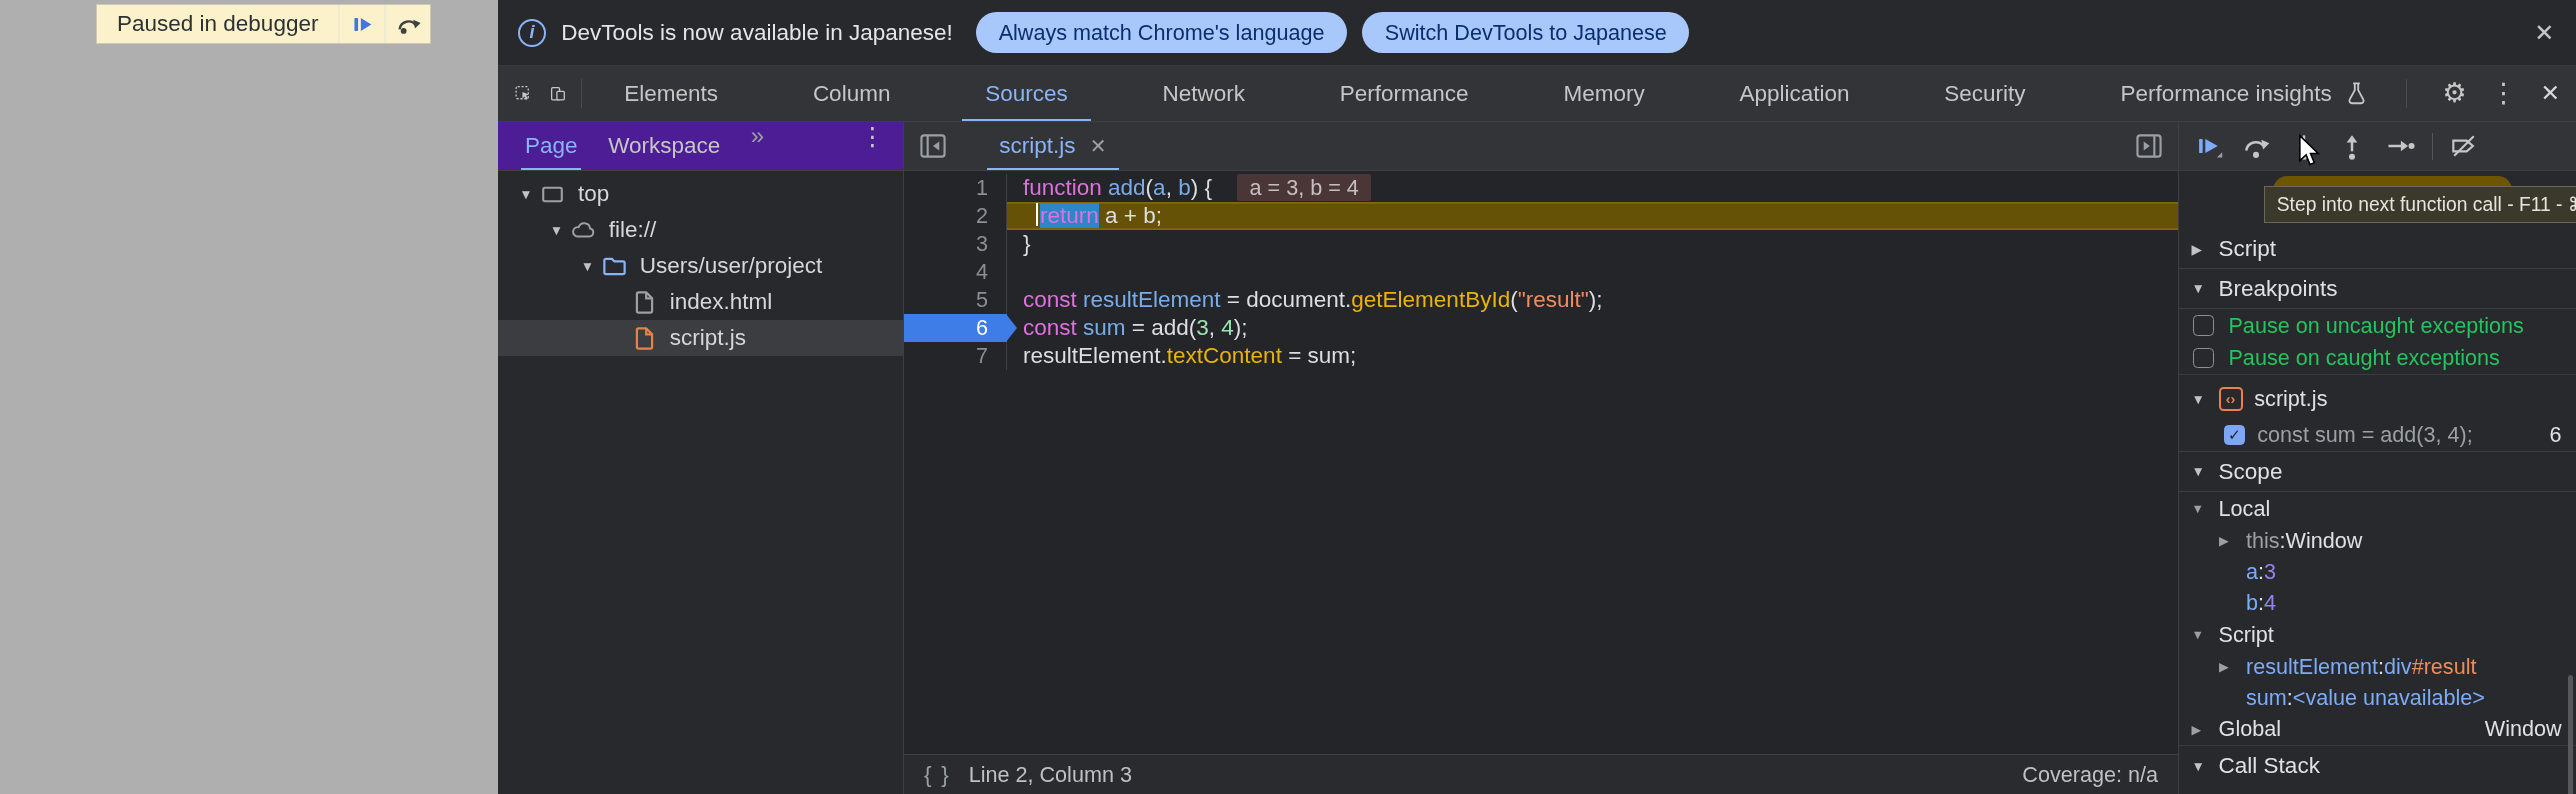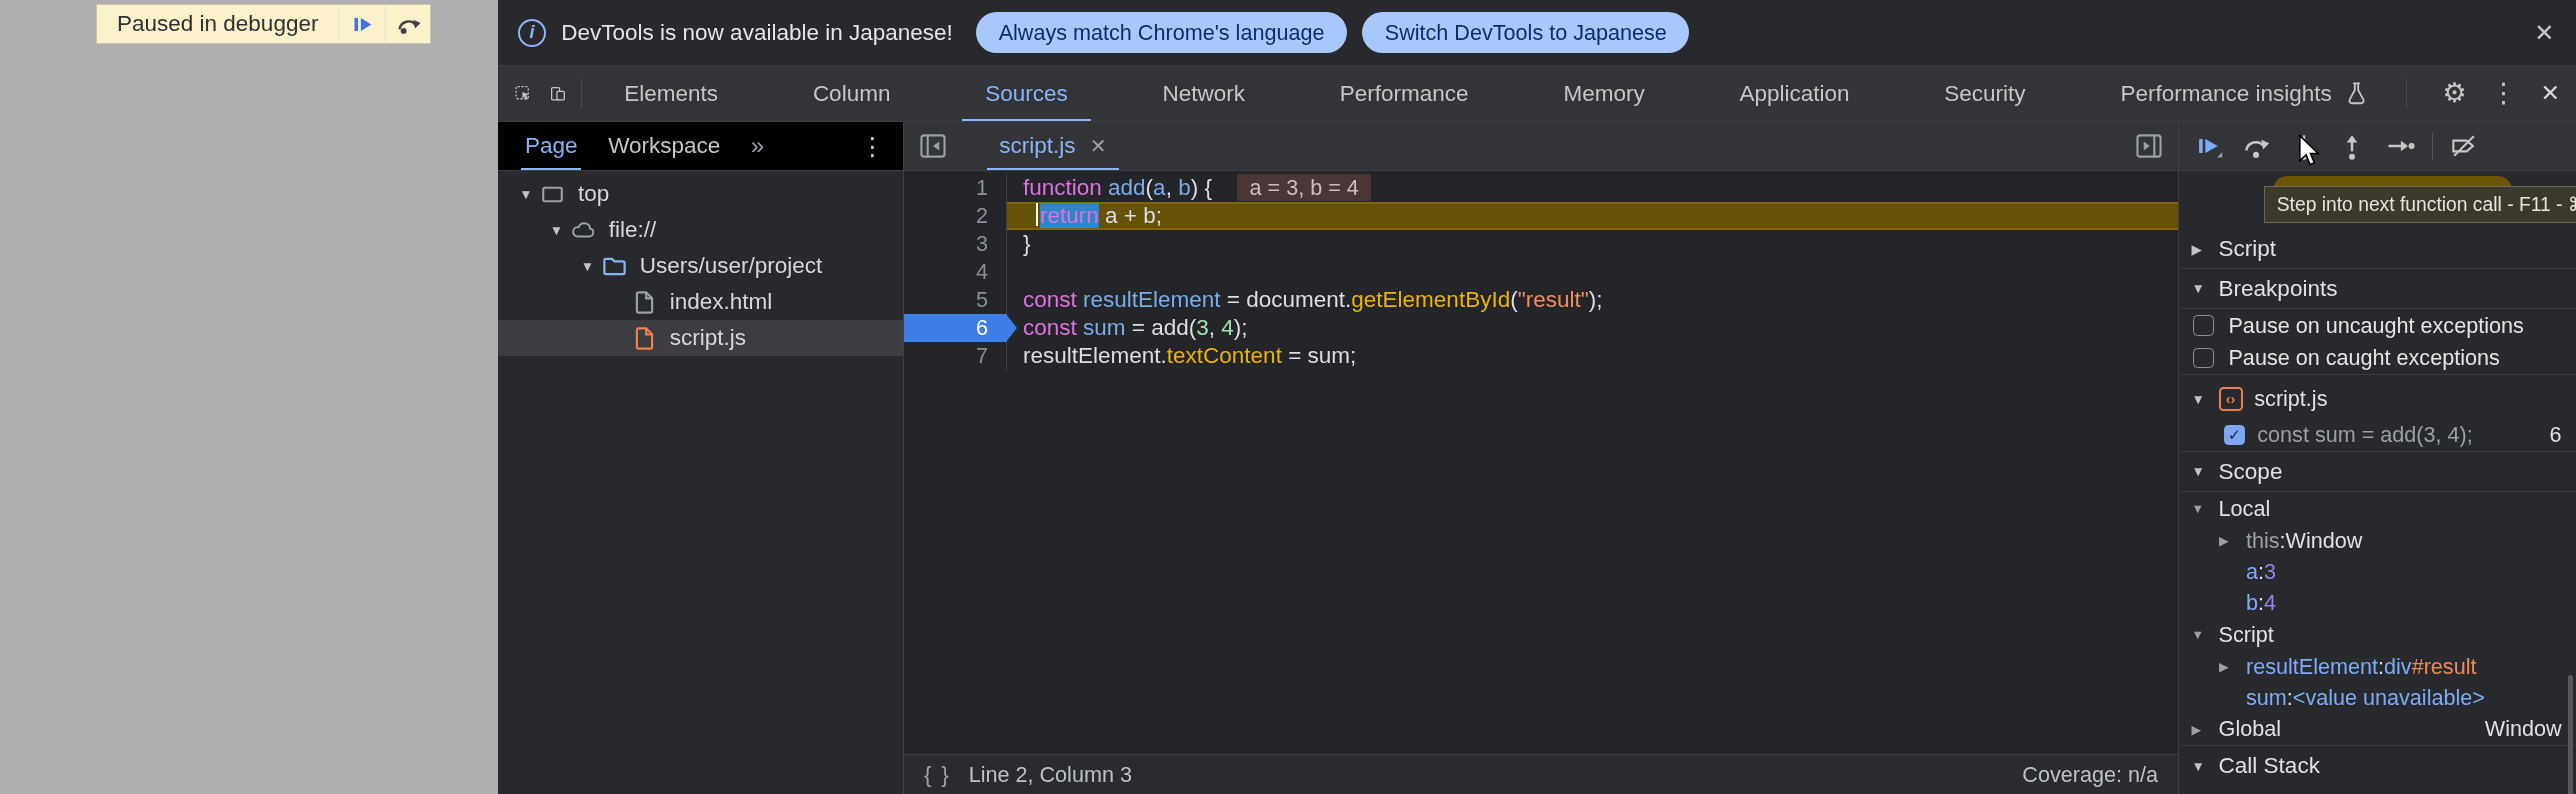--- a/index.html
+++ b/index.html
@@ -64,21 +64,21 @@
   .tab .flask { width:27px; height:27px; margin-left:10.8px; }
   .tb-right { margin-left:auto; display:flex; align-items:center; gap:23.4px; }
   .glyph-btn { color:#C4C7C5; font-size:27px; line-height:1; }
   .glyph-close { color:#D7D8DA; font-size:23.4px; }
 
   
   .content { position:absolute; left:0; top:122px; right:0; bottom:0; display:flex; }
 
   
   .navigator { width:406px; flex:0 0 406px; background:#28292C; border-right:0.9px solid #3E3F42; display:flex; flex-direction:column; }
-  .nav-header { height:49px; background:#000000; border-bottom:0.9px solid #3E3F42; display:flex; align-items:center; }
+  .nav-header { height:49px; background:#4c1d95; border-bottom:0.9px solid #3E3F42; display:flex; align-items:flex-start; }
   .nav-tab { height:100%; display:flex; align-items:center; padding:2.7px 3.6px 0 3.6px; margin-left:23.4px; font-size:22.5px; color:#C4C7C5; border-bottom:2.7px solid transparent; }
   .nav-tab.active { color:#8AB4F8; border-bottom-color:#8AB4F8; }
   .nav-overflow { margin-left:27px; color:#9AA0A6; font-size:24px; }
   .nav-kebab { margin-left:auto; margin-right:18px; color:#C4C7C5; font-size:25px; }
   .tree { padding-top:5.4px; }
   .tree-row { height:36px; display:flex; align-items:center; font-size:22.5px; color:#D5D7DA; white-space:nowrap; }
   .tree-row.selected { background:#3B3D41; }
   .tree-exp { width:27px; font-size:13.5px; color:#C0C3C7; text-align:center; flex:0 0 27px; }
   .tree-ico { width:27px; height:27px; margin-right:11.7px; flex:0 0 27px; }
   .tree-ico svg { width:27px; height:27px; }
@@ -134,21 +134,21 @@
   .paused-pill .pp-circ { position:absolute; left:14.4px; top:10px; width:25px; height:25px; border-radius:50%; background:#EDE08F; }
   .dbg-tooltip {
     position:absolute; left:85px; top:15.3px; height:37px; line-height:35px; z-index:6;
     background:#3B392C; border:0.9px solid #6A6858; color:#E6E4DF; font-size:19.3px;
     padding:0 11.7px; white-space:nowrap;
   }
 
   .row-sec { height:40px; display:flex; align-items:center; padding-left:12.6px; font-size:22.5px; color:#DFE1E5; }
   .row-grp { height:33px; display:flex; align-items:center; padding-left:12.6px; font-size:21.6px; color:#DFE1E5; }
   .row-prop { height:31px; display:flex; align-items:center; padding-left:40px; font-size:21.6px; }
-  .row-chk { height:33px; display:flex; align-items:center; padding-left:14.4px; font-size:21.6px; color:#e5e5e5; }
+  .row-chk { height:33px; display:flex; align-items:center; padding-left:14.4px; font-size:21.6px; color:#22c55e; }
   .row-bpg { height:38px; display:flex; align-items:center; padding-left:12.6px; font-size:21.6px; color:#DFE1E5; margin-top:5.4px; }
   .row-bpe { height:34px; display:flex; align-items:center; padding-left:45px; font-size:21.6px; color:#9AA0A6; }
   .sep-after { border-bottom:0.9px solid #3A3B3F; }
   .exp { width:27px; flex:0 0 27px; font-size:13.5px; color:#C0C3C7; }
   .exp.small { font-size:12.6px; color:#9AA0A6; }
   .chk-box { width:20.7px; height:20.7px; border:1.8px solid #8E9194; border-radius:4.5px; margin-right:14.4px; flex:0 0 20.7px; }
   .chk-box.checked {
     background:#7DA7F4; border-color:#7DA7F4; color:#1F2430; display:flex; align-items:center;
     justify-content:center; font-size:15.3px; font-weight:bold;
   }

